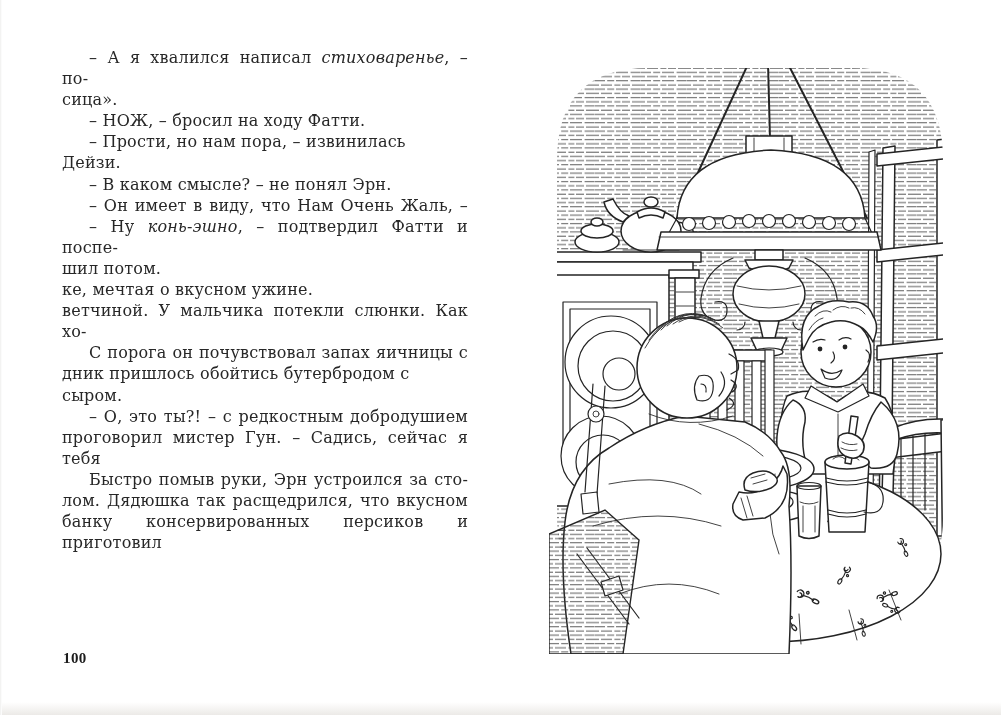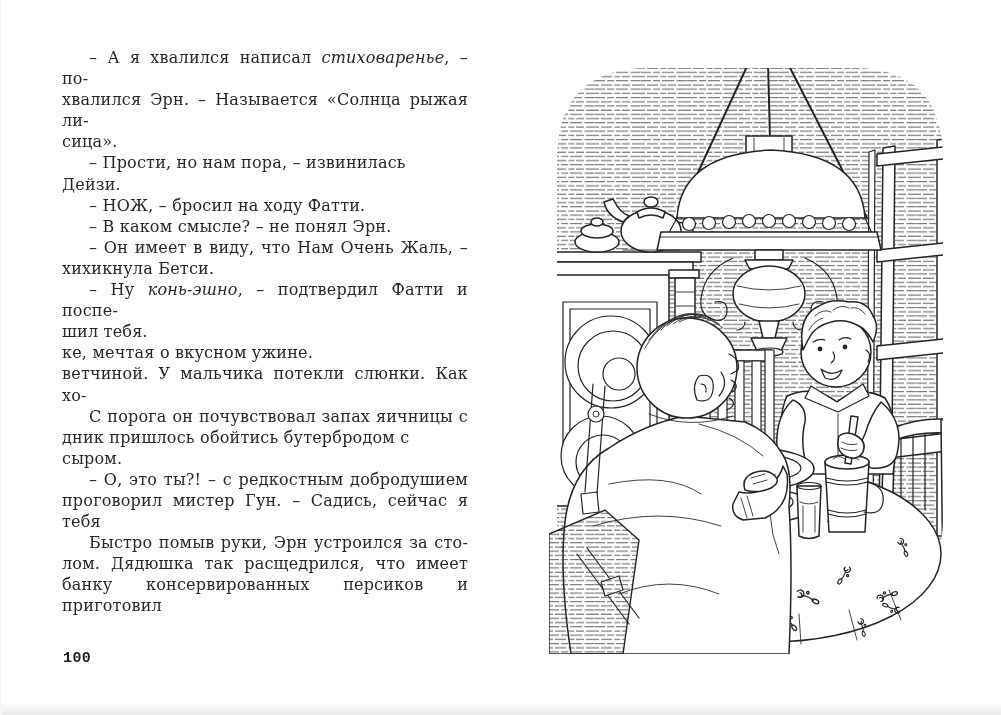--- a/index.html
+++ b/index.html
@@ -20,53 +20,51 @@
     position:absolute;left:62px;top:47px;width:406px;
     color:#272727;font-size:16px;line-height:21.1px;
     letter-spacing:0.2px;
   }
   .line{white-space:normal;}
   .line.j{text-align:justify;text-align-last:justify;-moz-text-align-last:justify;}
   .line.ind{text-indent:27px;}
   .line i{}
   .pagenum{
     position:absolute;left:63px;top:650px;
-    font-family:Liberation Mono, monospace;
+    font-family:Liberation Serif, serif;
     font-weight:bold;font-size:15px;color:#1d1d1d;letter-spacing:.4px;
   }
   .illu{position:absolute;left:549px;top:54px;}
   
   .o{fill:#ffffff;stroke:#242424;stroke-width:1.5;stroke-linejoin:round;}
   .o2{fill:#ffffff;stroke:#242424;stroke-width:1.2;stroke-linejoin:round;}
   .s1{fill:none;stroke:#242424;stroke-width:1.2;stroke-linecap:round;stroke-linejoin:round;}
   .s2{fill:none;stroke:#2e2e2e;stroke-width:0.9;stroke-linecap:round;}
   .thick{fill:none;stroke:#242424;stroke-width:2;stroke-linecap:round;}
 </style>
 </head>
 <body>
 
 <div class="text-col">
     <div class="line j ind"><span>– А я хвалился написал </span><i>стиховаренье</i><span>, – по-</span></div>
-    <div class="line j"><span>хвалился Эрн. – Называется «Солнца рыжая ли-</span></div>
     <div class="line"><span>сица».</span></div>
+    <div class="line ind"><span>– НОЖ, – бросил на ходу Фатти.</span></div>
     <div class="line ind"><span>– Прости, но нам пора, – извинилась Дейзи.</span></div>
-    <div class="line ind"><span>– НОЖ, – бросил на ходу Фатти.</span></div>
     <div class="line ind"><span>– В каком смысле? – не понял Эрн.</span></div>
     <div class="line j ind"><span>– Он имеет в виду, что Нам Очень Жаль, –</span></div>
-    <div class="line"><span>хихикнула Бетси.</span></div>
     <div class="line j ind"><span>– Ну </span><i>конь-эшно</i><span>, – подтвердил Фатти и поспе-</span></div>
-    <div class="line"><span>шил тебя.</span></div>
+    <div class="line"><span>шил потом.</span></div>
     <div class="line"><span>ке, мечтая о вкусном ужине.</span></div>
     <div class="line j"><span>ветчиной. У мальчика потекли слюнки. Как хо-</span></div>
     <div class="line j ind"><span>С порога он почувствовал запах яичницы с</span></div>
     <div class="line"><span>дник пришлось обойтись бутербродом с сыром.</span></div>
     <div class="line j ind"><span>– О, это ты?! – с редкостным добродушием</span></div>
     <div class="line j"><span>проговорил мистер Гун. – Садись, сейчас я тебя</span></div>
     <div class="line j ind"><span>Быстро помыв руки, Эрн устроился за сто-</span></div>
-    <div class="line j"><span>лом. Дядюшка так расщедрился, что имеет</span></div>
+    <div class="line j"><span>лом. Дядюшка так расщедрился, что вкусном</span></div>
     <div class="line j"><span>банку консервированных персиков и приготовил</span></div>
   </div>
 
 <div class="pagenum">100</div>
 
 <svg class="illu" width="410" height="600" viewBox="0 0 410 600">
   <defs>
     <pattern id="hz" width="46" height="8.4" patternUnits="userSpaceOnUse">
       <path d="M0 1.6 H46" stroke="#3a3a3a" stroke-width="0.85" fill="none" stroke-dasharray="10 2.2 7 1.8 12 2.6"></path>
       <path d="M-4 5.8 H46" stroke="#3a3a3a" stroke-width="0.85" fill="none" stroke-dasharray="8 2 11 2.4 6 1.6"></path>

